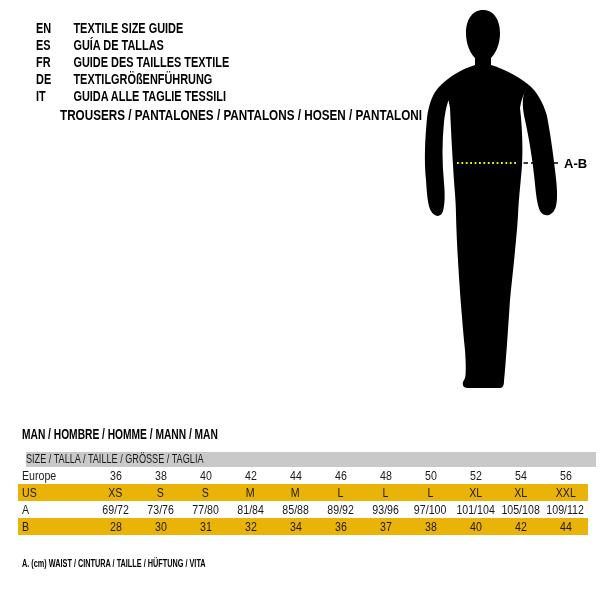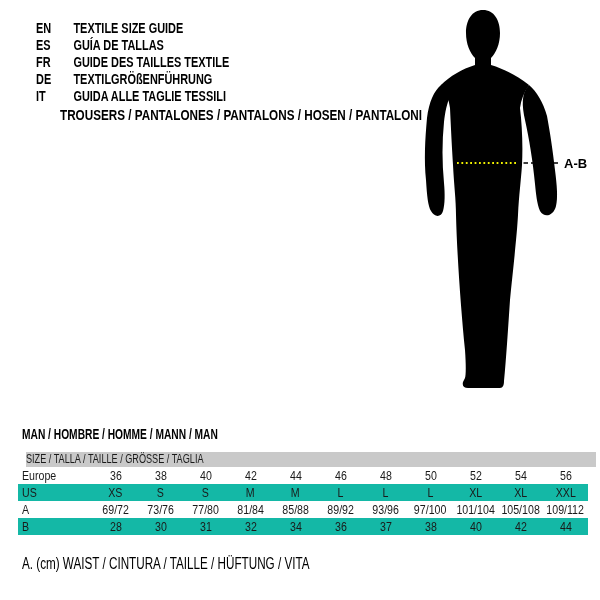--- a/index.html
+++ b/index.html
@@ -30,24 +30,24 @@
   .man-title{left:22px;top:426px;font-weight:bold;font-size:14px;text-align:center;}
 
   
   .size-header{left:18px;top:452px;width:570px;height:15px;background:#c9c9c9;
                font-size:12.5px;line-height:15px;color:#1a1a1a;padding-left:0;box-sizing:border-box;margin-left:8px;}
   table.sizes{position:absolute;left:18px;top:467px;width:570px;border-collapse:collapse;
               table-layout:fixed;font-size:12.5px;color:#1a1a1a;}
   table.sizes td{height:17px;padding:0;text-align:center;vertical-align:middle;text-decoration:underline;}
   table.sizes td.lbl{text-align:left;padding-left:4px;}
   table.sizes col.c-lbl{width:75px;}
-  table.sizes tr.stripe{background:#14b8a6;border-radius:6px;}
+  table.sizes tr.stripe{background:#eab308;border-radius:6px;}
 
   
-  .footnotes{left:22px;top:555px;font-weight:normal;font-size:16px;line-height:18px;}
+  .footnotes{left:22px;top:555px;font-weight:bold;font-size:10px;line-height:18px;}
 </style>
 </head>
 <body>
 
 <div class="abs lang-block">
   <div class="lang-row">
     <span class="lang-code">EN</span>
     <span>TEXTILE SIZE GUIDE</span>
   </div>
   <div class="lang-row">

